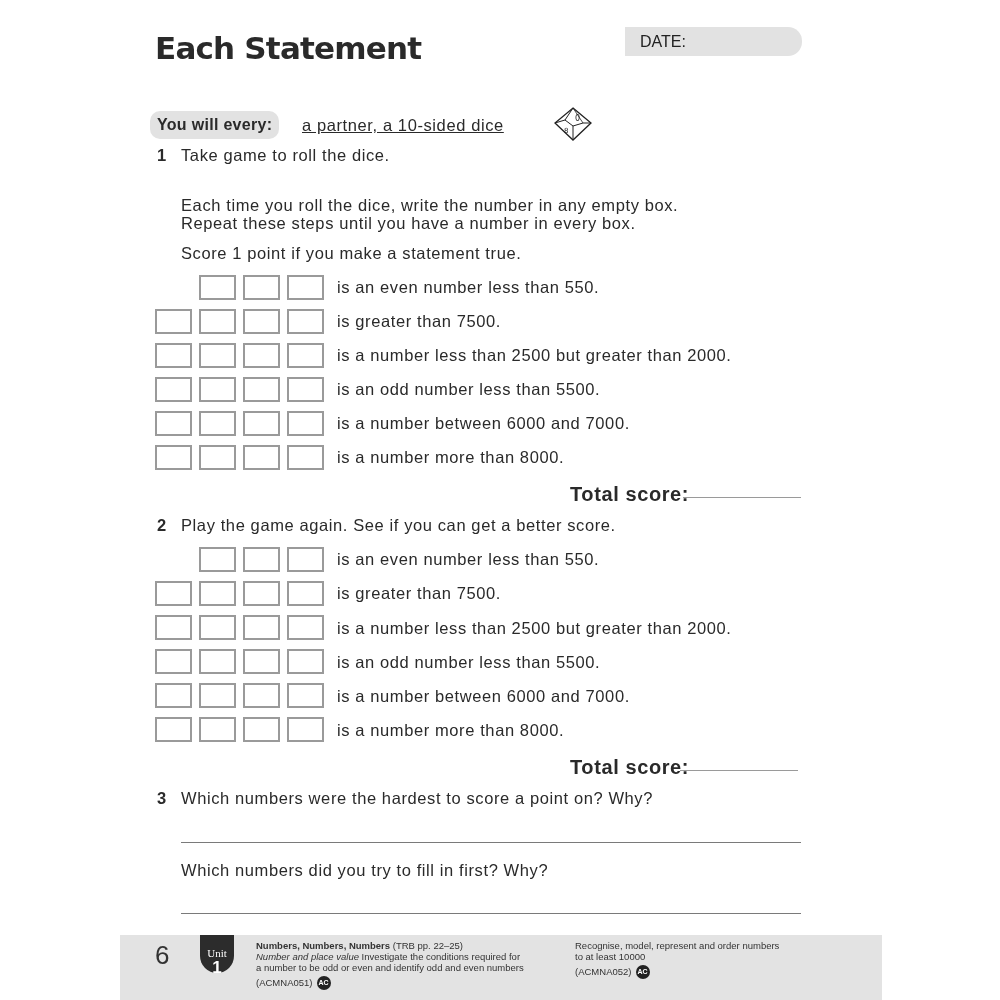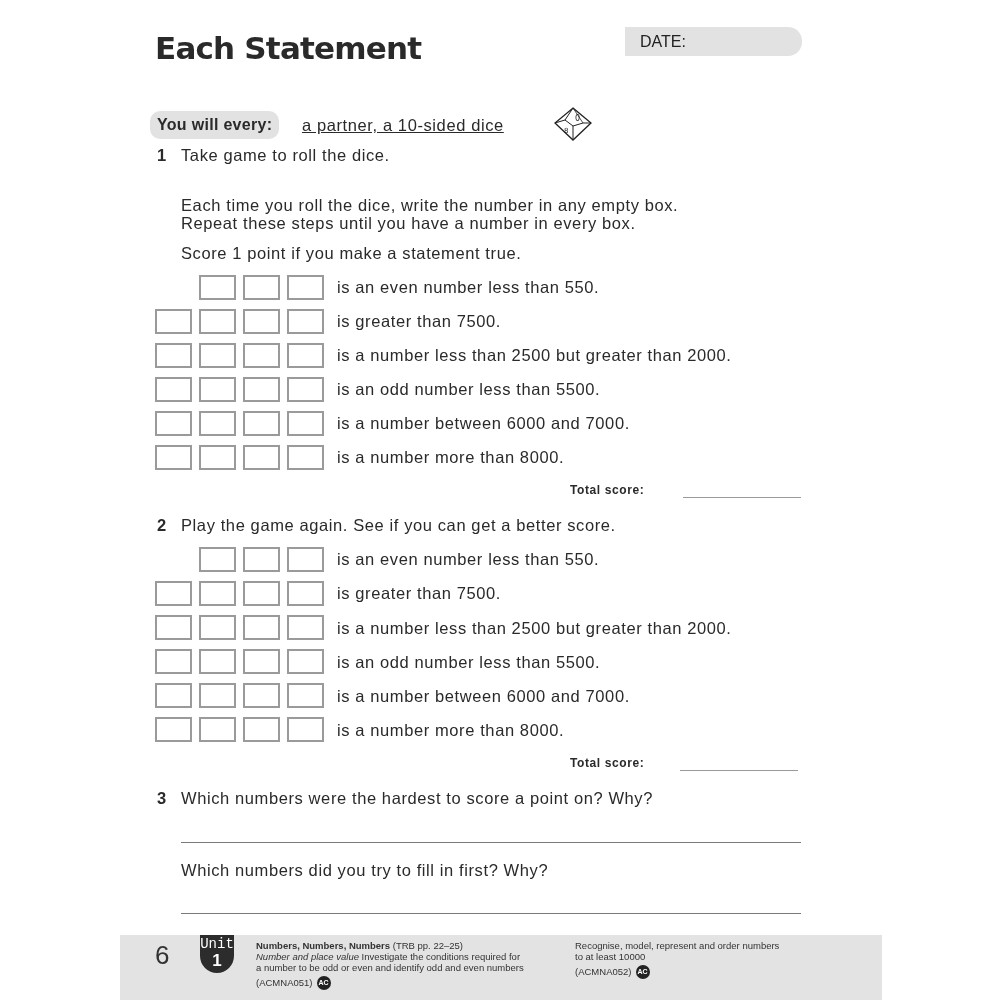--- a/index.html
+++ b/index.html
@@ -7,27 +7,27 @@
   body { position: relative; font-family: "DejaVu Sans", sans-serif; color: #222; }
   .abs { position: absolute; }
   .title { left: 155px; top: 30px; font-family: "DejaVu Sans", sans-serif; font-weight: bold; font-size: 31px; color: #2a2a2a; letter-spacing: -0.8px; }
   .date-box { left: 625px; top: 27px; width: 177px; height: 29px; background: #e2e2e2; border-radius: 0 14px 14px 0; }
   .date-label { left: 640px; top: 33px; font-size: 16px; color: #222; font-family: "Liberation Sans", sans-serif; font-weight: 500; }
   .need-pill { left: 150px; top: 111px; height: 28px; padding: 0 7px; background: #e2e2e2; border-radius: 10px; font-weight: bold; font-size: 16px; line-height: 28px; color: #2a2a2a; font-family: "Liberation Sans", sans-serif; letter-spacing: 0.3px; }
   .body-text { font-family: "Liberation Sans", sans-serif; font-size: 16.5px; color: #2a2a2a; letter-spacing: 0.6px; white-space: nowrap; }
   .qnum { font-family: "Liberation Sans", sans-serif; font-weight: bold; font-size: 16.5px; color: #2a2a2a; }
   .dice { left: 553px; top: 106px; width: 40px; height: 36px; }
   .box { position: absolute; width: 37px; height: 25px; border: 2px solid #9a9a9a; background: #fff; }
-  .total-label { font-family: "Liberation Sans", sans-serif; font-weight: bold; font-size: 12px; color: #2a2a2a; letter-spacing: 0.6px; }
+  .total-label { font-family: "Liberation Sans", sans-serif; font-weight: bold; font-size: 20px; color: #2a2a2a; letter-spacing: 0.6px; }
   .total-line { height: 1px; background: #9a9a9a; width: 118px; }
   .answer-line { left: 181px; width: 620px; height: 1px; background: #7a7a7a; }
   .footer { left: 120px; top: 935px; width: 762px; height: 65px; background: #e3e3e3; }
   .page-num { left: 155px; top: 940px; font-size: 26px; color: #333; font-family: "Liberation Sans", sans-serif; font-weight: 300; }
   .unit-badge { left: 200px; top: 935px; width: 34px; height: 38px; background: #2c2c2c; border-radius: 0 0 17px 17px; color: #fff; text-align: center; }
-  .unit-word { font-size: 14px; display: block; margin-top: 1px; font-family: Liberation Mono, monospace; }
+  .unit-word { font-size: 11px; display: block; margin-top: 12px; font-family: Liberation Serif, serif; }
   .unit-num { font-size: 17px; font-weight: bold; display: block; line-height: 18px; font-family: "Liberation Sans", sans-serif; }
   .foot-text { font-family: "Liberation Sans", sans-serif; font-size: 9.5px; color: #333; line-height: 11px; white-space: nowrap; }
   .ac { display: inline-block; width: 14px; height: 14px; border-radius: 50%; background: #222; color: #fff; font-size: 7px; font-weight: bold; text-align: center; line-height: 14px; vertical-align: middle; margin-left: 4px; }
 </style>
 </head>
 <body>
 
 <div class="abs title">Each Statement</div>
 
 <div class="abs date-box"></div>

